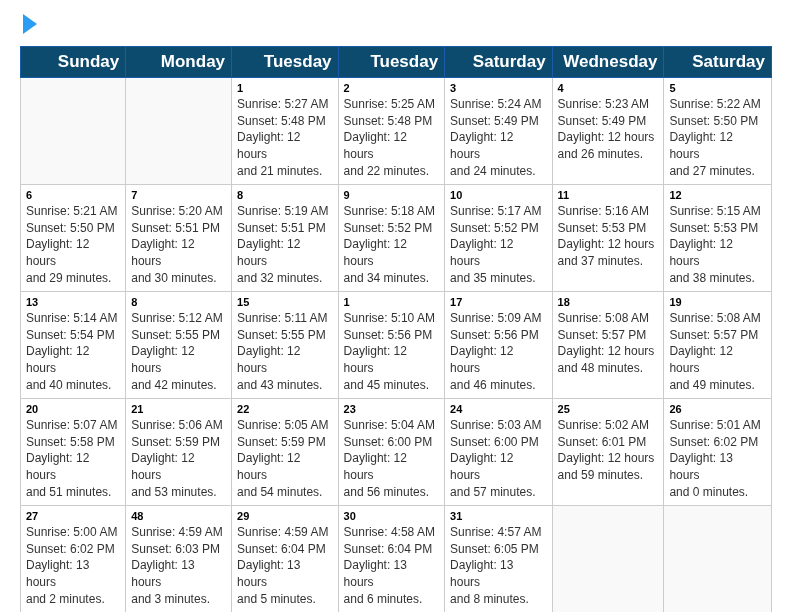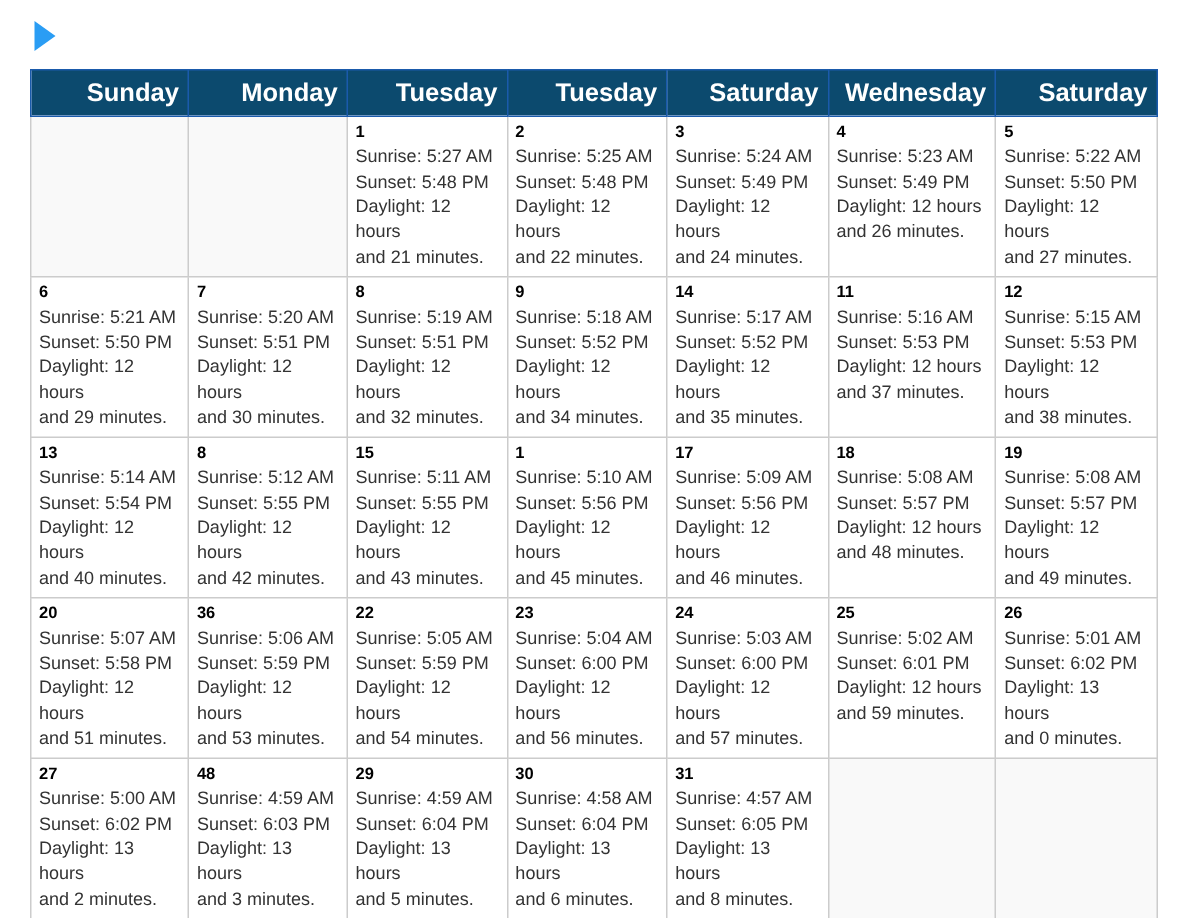--- a/index.html
+++ b/index.html
@@ -156,21 +156,21 @@
           </td>
           <td>
             <span class="day-num">8</span>
             <div class="day-info">Sunrise: 5:19 AM<br>Sunset: 5:51 PM<br>Daylight: 12 hours<br>and 32 minutes.</div>
           </td>
           <td>
             <span class="day-num">9</span>
             <div class="day-info">Sunrise: 5:18 AM<br>Sunset: 5:52 PM<br>Daylight: 12 hours<br>and 34 minutes.</div>
           </td>
           <td>
-            <span class="day-num">14</span>
+            <span class="day-num">10</span>
             <div class="day-info">Sunrise: 5:17 AM<br>Sunset: 5:52 PM<br>Daylight: 12 hours<br>and 35 minutes.</div>
           </td>
           <td>
             <span class="day-num">11</span>
             <div class="day-info">Sunrise: 5:16 AM<br>Sunset: 5:53 PM<br>Daylight: 12 hours<br>and 37 minutes.</div>
           </td>
           <td>
             <span class="day-num">12</span>
             <div class="day-info">Sunrise: 5:15 AM<br>Sunset: 5:53 PM<br>Daylight: 12 hours<br>and 38 minutes.</div>
           </td>
@@ -204,21 +204,21 @@
             <span class="day-num">19</span>
             <div class="day-info">Sunrise: 5:08 AM<br>Sunset: 5:57 PM<br>Daylight: 12 hours<br>and 49 minutes.</div>
           </td>
         </tr>
         <tr>
           <td>
             <span class="day-num">20</span>
             <div class="day-info">Sunrise: 5:07 AM<br>Sunset: 5:58 PM<br>Daylight: 12 hours<br>and 51 minutes.</div>
           </td>
           <td>
-            <span class="day-num">36</span>
+            <span class="day-num">21</span>
             <div class="day-info">Sunrise: 5:06 AM<br>Sunset: 5:59 PM<br>Daylight: 12 hours<br>and 53 minutes.</div>
           </td>
           <td>
             <span class="day-num">22</span>
             <div class="day-info">Sunrise: 5:05 AM<br>Sunset: 5:59 PM<br>Daylight: 12 hours<br>and 54 minutes.</div>
           </td>
           <td>
             <span class="day-num">23</span>
             <div class="day-info">Sunrise: 5:04 AM<br>Sunset: 6:00 PM<br>Daylight: 12 hours<br>and 56 minutes.</div>
           </td>

